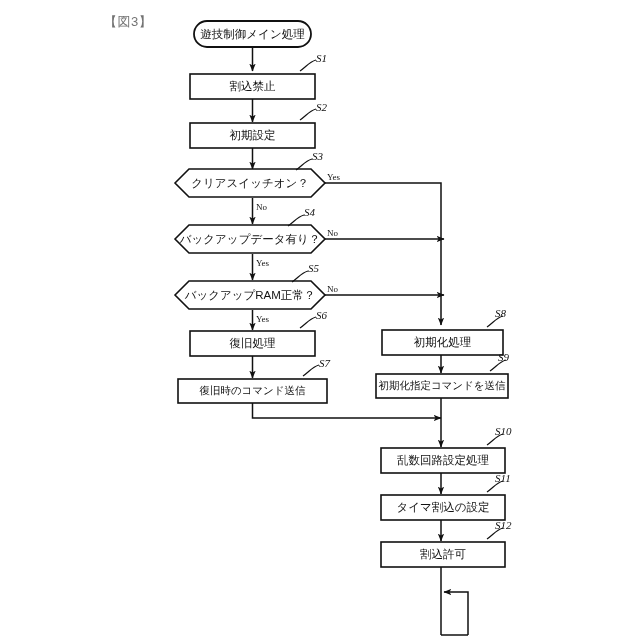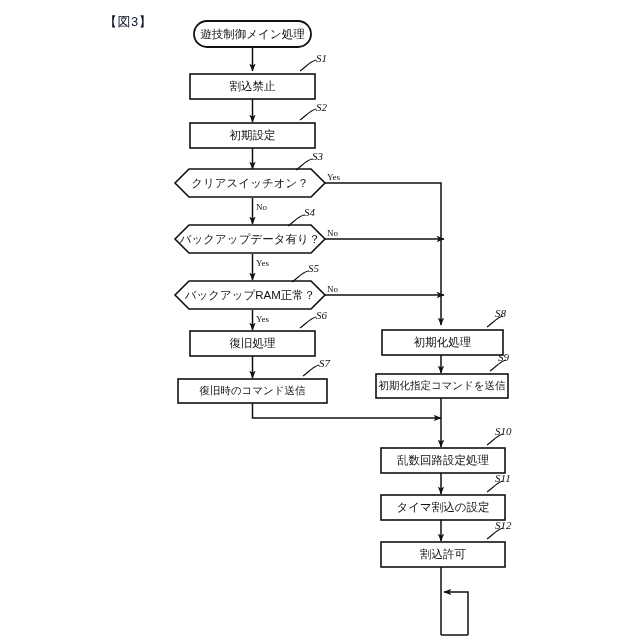--- a/index.html
+++ b/index.html
@@ -13,21 +13,21 @@
     height: 640px;
     background: #ffffff;
     font-family: "Liberation Sans", "DejaVu Sans", sans-serif;
     overflow: hidden;
   }
   #figure-label {
     position: absolute;
     left: 104px;
     top: 13px;
     font-size: 13px;
-    color: #0f172a;
+    color: #737373;
     letter-spacing: 0.5px;
     white-space: nowrap;
   }
   svg#flow {
     position: absolute;
     left: 0;
     top: 0;
     width: 640px;
     height: 640px;
   }

